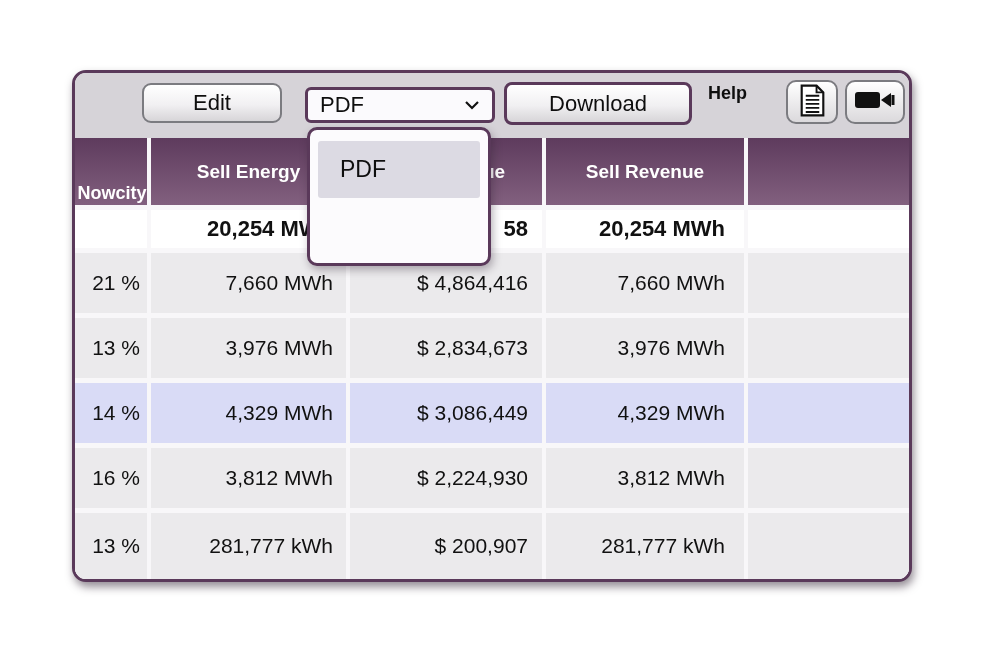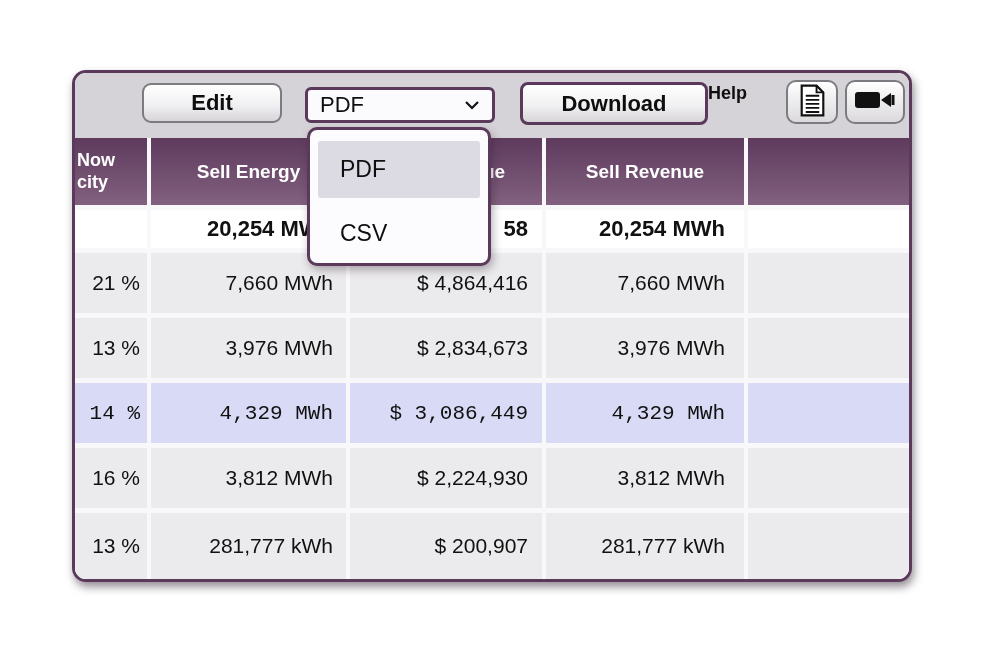--- a/index.html
+++ b/index.html
@@ -10,25 +10,25 @@
   .panel{
     position:absolute;left:72px;top:70px;width:840px;height:512px;box-sizing:border-box;
     border:3px solid #5a395a;border-radius:14px;background:#f8f7f9;overflow:hidden;
     box-shadow:2px 5px 9px rgba(45,32,48,.5);
   }
   
   .toolbar{position:absolute;left:0;top:0;width:100%;height:65px;background:#d6d3d8;}
   .btn{
     position:absolute;box-sizing:border-box;border-radius:9px;cursor:pointer;
     background:linear-gradient(180deg,#ffffff 0%,#f1f0f2 55%,#d7d5d8 100%);
-    font-weight:bold;font-size:22px;color:#0e0e0e;
+    font-weight:normal;font-size:22px;color:#0e0e0e;
     display:flex;align-items:center;justify-content:center;
   }
   .btn-edit{left:67px;top:10px;width:140px;height:40px;border:2px solid #7b7b80;}
-  .btn-download{left:429px;top:9px;width:188px;height:43px;border:3px solid #5a395a;border-radius:8px;margin-left:16px;}
+  .btn-download{left:429px;top:9px;width:188px;height:43px;border:3px solid #5a395a;border-radius:8px;}
   .help-label{position:absolute;left:633px;top:10px;font-size:18px;font-weight:bold;}
   .icon-btn{
     position:absolute;top:7px;height:44px;box-sizing:border-box;cursor:pointer;
     border:2px solid #7b7b80;border-radius:10px;
     background:linear-gradient(180deg,#ffffff,#dbd9dc);
     display:flex;align-items:center;justify-content:center;
   }
   .icon-btn.doc{left:711px;width:52px;}
   .icon-btn.cam{left:770px;width:60px;}
   
@@ -55,32 +55,32 @@
     display:grid;grid-template-columns:72px 195px 192px 198px 1fr;
     grid-template-rows:67px 38px 60px 60px 60px 60px 1fr;
     gap:5px 4px;background:#f8f7f9;
   }
   .grid-row{display:contents;}
   .th{
     background:linear-gradient(180deg,#5e3b5d 0%,#82607f 100%);
     color:#ffffff;font-weight:bold;font-size:19px;
     display:flex;align-items:center;justify-content:center;text-align:center;
   }
-  .th.first{flex-direction:column;align-items:flex-start;justify-content:center;
+  .th.first{flex-direction:row;align-items:flex-end;justify-content:center;
     padding-left:2px;font-size:18px;line-height:1.2;}
   .td{
     background:#ebeaec;font-size:21px;color:#111111;
     display:flex;align-items:center;justify-content:flex-end;box-sizing:border-box;
   }
   .td.c1{padding-right:7px;}
   .td.c2{padding-right:13px;}
   .td.c3{padding-right:14px;}
   .td.c4{padding-right:19px;}
   .grid-row.total .td{background:#ffffff;font-weight:bold;font-size:22px;}
-  .grid-row.selected .td{background:#d9dbf6;font-family:Liberation Mono, monospace;}
+  .grid-row.selected .td{background:#d9dbf6;}
 </style>
 </head>
 <body>
 
 <div class="panel">
 
   <div class="toolbar">
     <div class="btn btn-edit">Edit</div>
 
     <div class="select-box">
@@ -181,16 +181,15 @@
       <div class="td c2">281,777 kWh</div>
       <div class="td c3">$ 200,907</div>
       <div class="td c4">281,777 kWh</div>
       <div class="td c5"></div>
     </div>
 
   </div>
 
   <div class="menu">
     <div class="menu-opt highlight">PDF</div>
-    <div class="menu-opt plain">CSV</div>
   </div>
 
 </div>
 
 </body></html>

